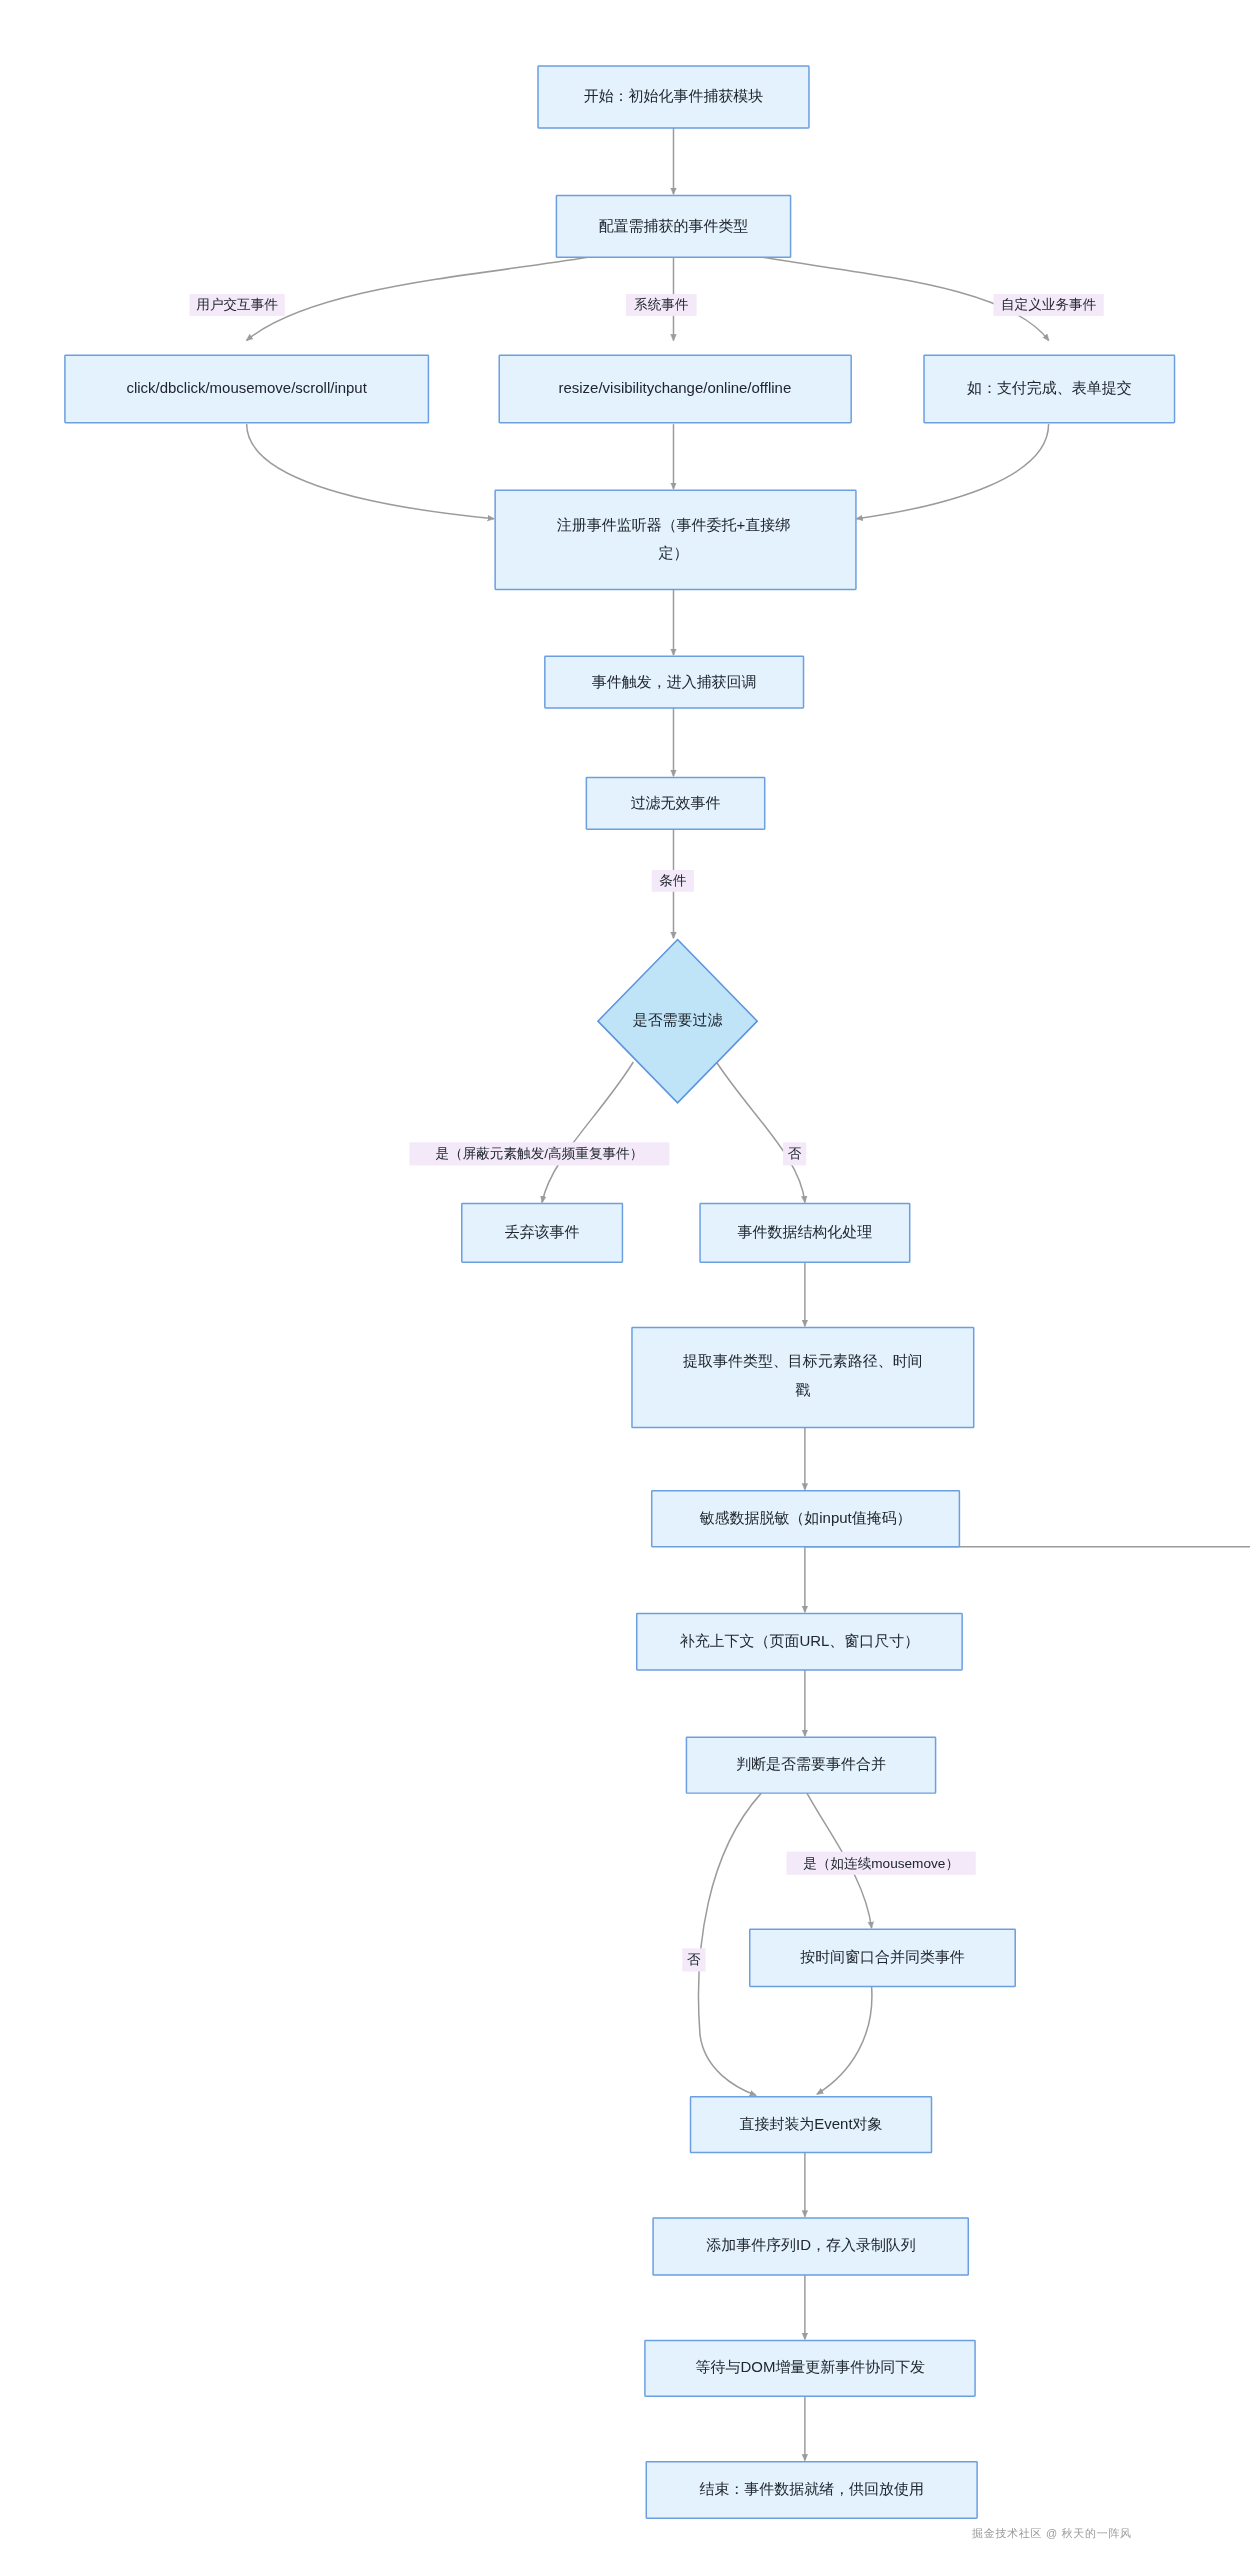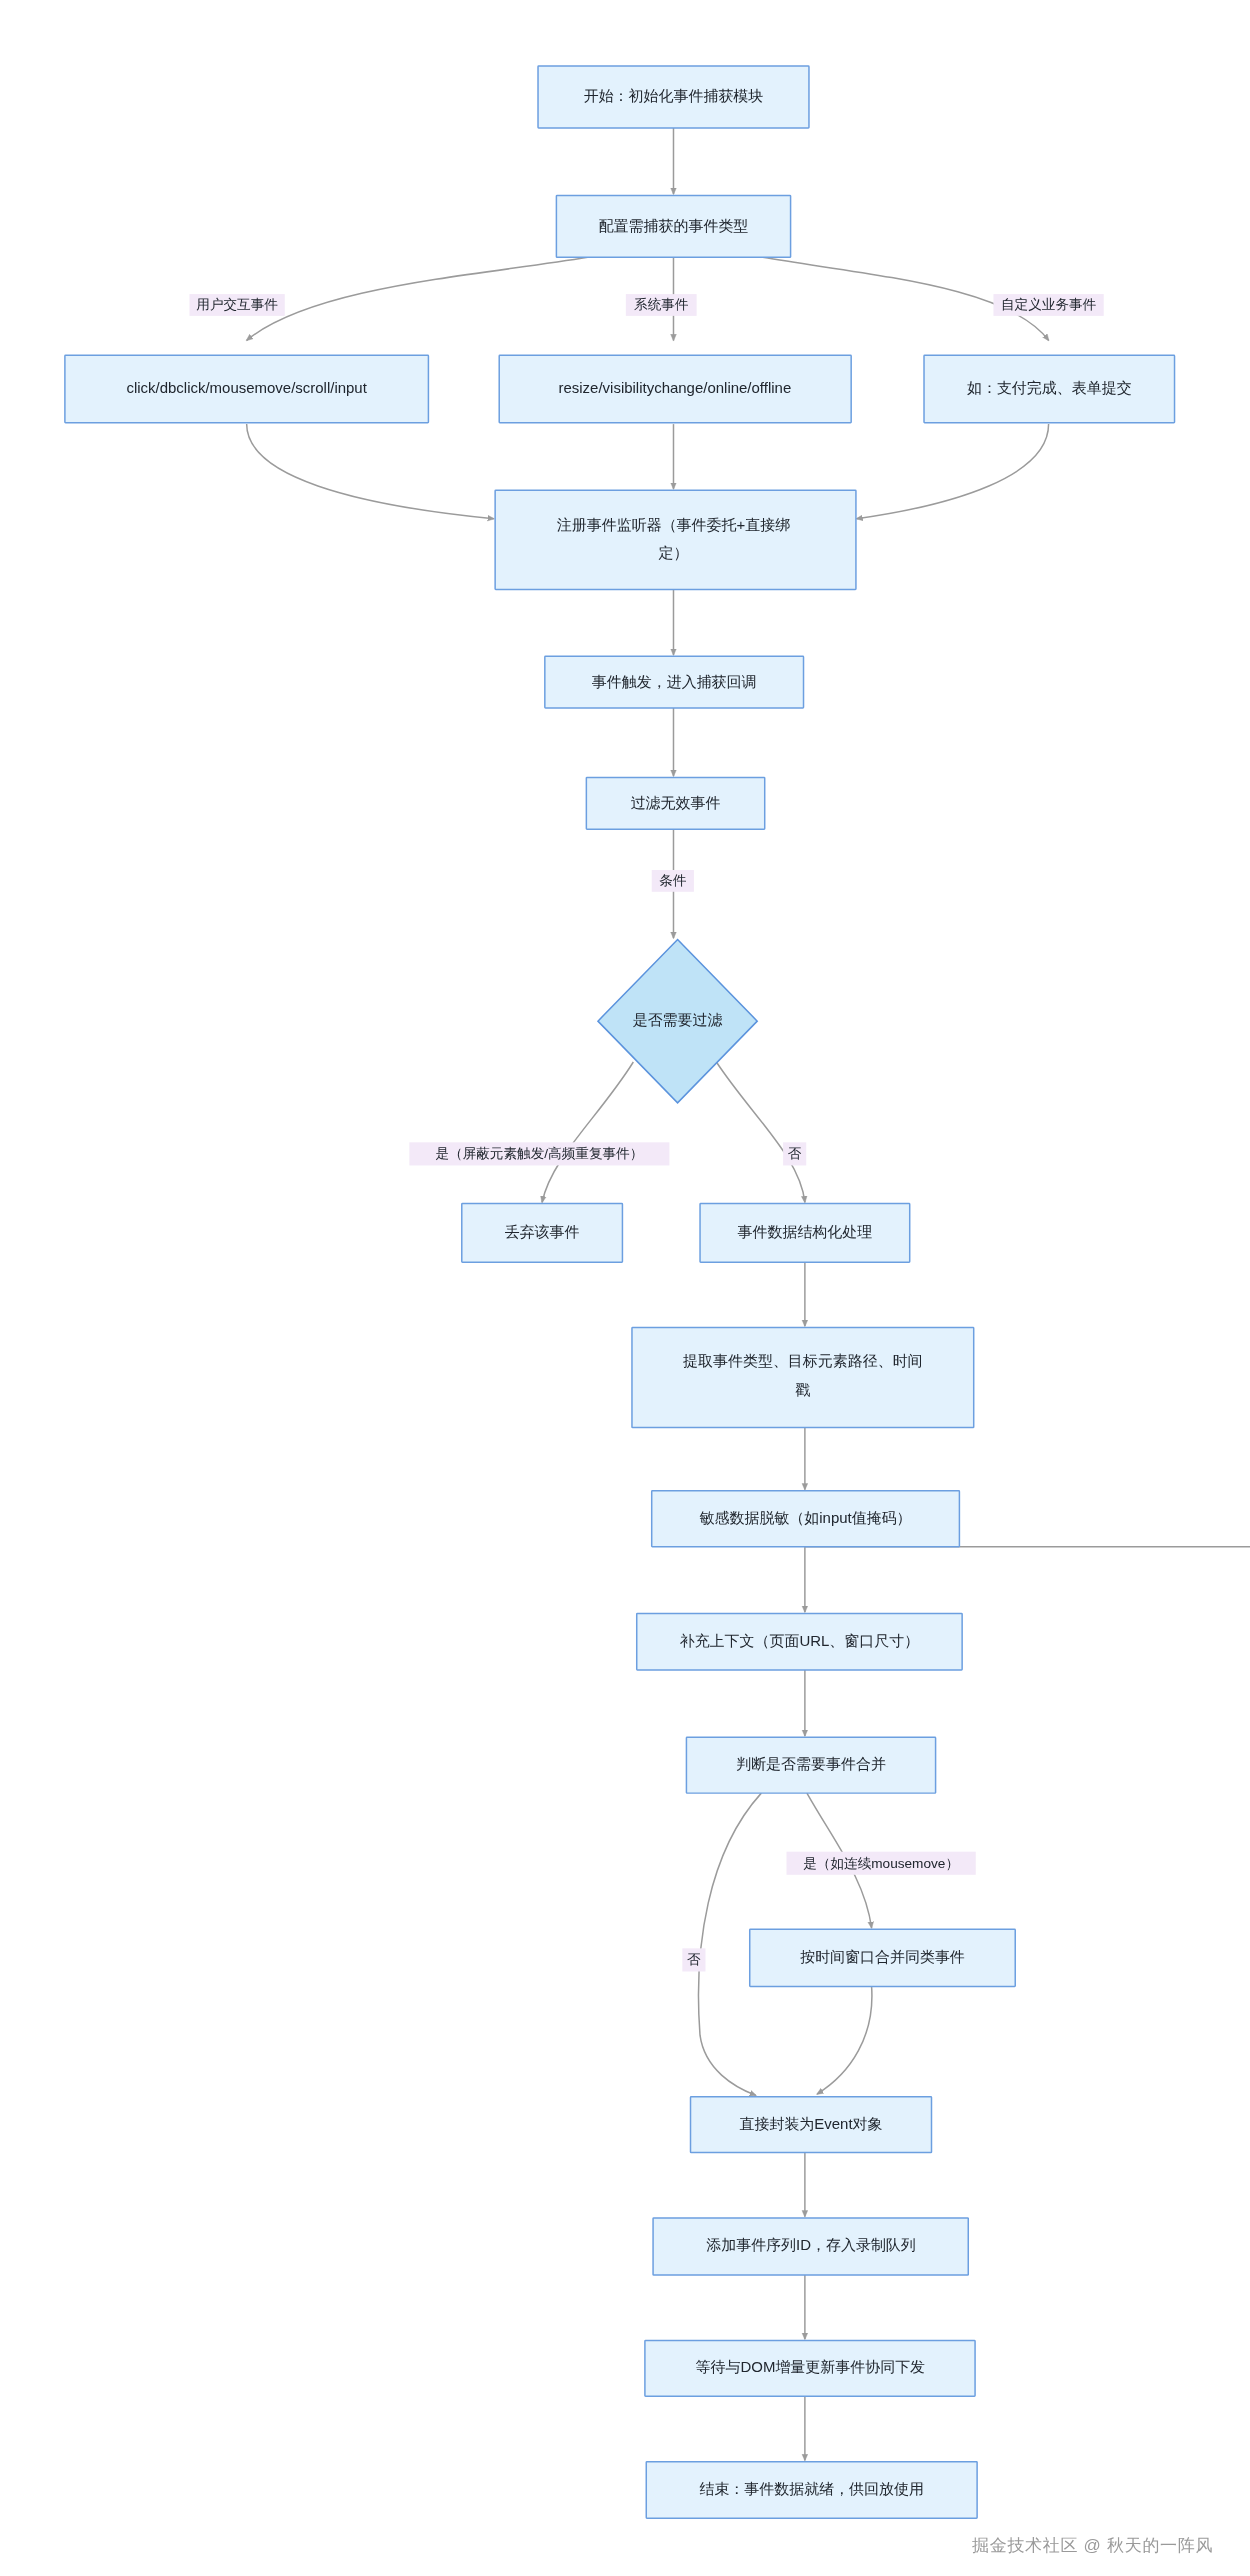--- a/index.html
+++ b/index.html
@@ -55,25 +55,24 @@
     font-family: "Liberation Sans", "DejaVu Sans", sans-serif;
     font-size: 20px;
     fill: #20262e;
     text-anchor: middle;
     dominant-baseline: middle;
     white-space: pre;
   }
   .watermark {
     position: absolute;
     font-family: "Liberation Sans", "DejaVu Sans", sans-serif;
-    font-size: 17px;
+    font-size: 11px;
     color: #9a9a9a;
     letter-spacing: 0.7px;
     white-space: nowrap;
-    margin-top: 8px;
   }
 </style>
 </head>
 <body>
 
 <div id="flow-root">
 
   <svg id="flow-svg" viewBox="0 0 1837 3784" xmlns="http://www.w3.org/2000/svg">
     <defs>
       <marker id="arrowhead" markerWidth="12" markerHeight="12" refX="9" refY="5" orient="auto" markerUnits="userSpaceOnUse">

